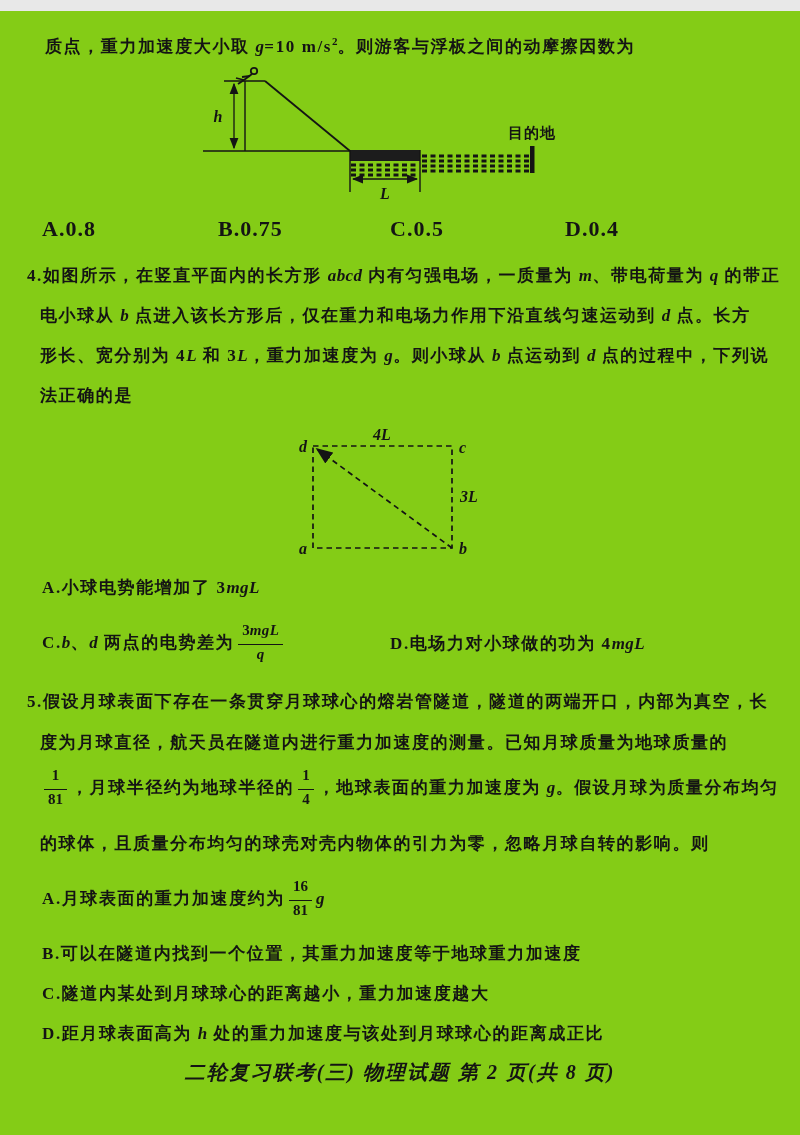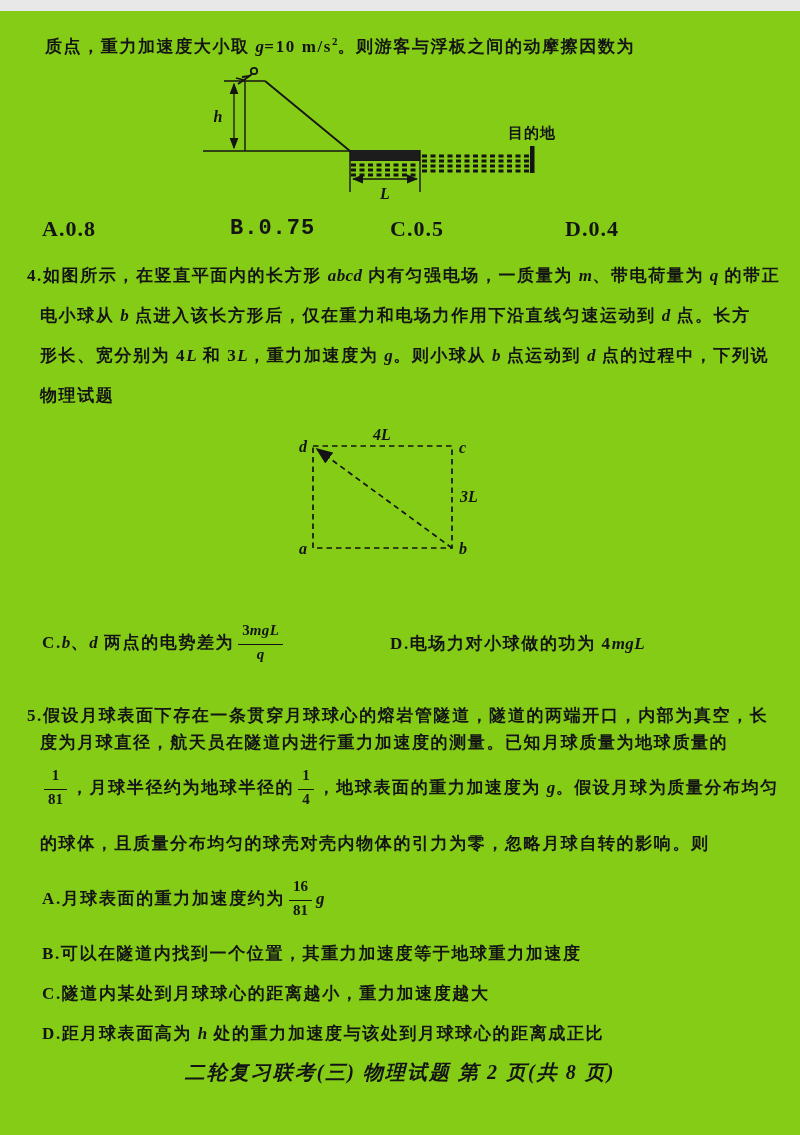--- a/index.html
+++ b/index.html
@@ -83,49 +83,50 @@
     <line x1="222" y1="84" x2="222" y2="126" stroke="#141414" stroke-width="1.4"></line>
 
     <line x1="155" y1="113" x2="219" y2="113" stroke="#141414" stroke-width="1.3" marker-start="url(#arr)" marker-end="url(#arr)"></line>
     <text x="187" y="133" text-anchor="middle" class="svg-var">L</text>
 
     <rect x="332" y="80" width="4.5" height="27" fill="#141414"></rect>
     <text x="334" y="72" text-anchor="middle" class="svg-cjk">目的地</text>
   </svg>
 
   <div class="opt-row-item" style="top:205px;left:42px;">A.0.8</div>
-  <div class="opt-row-item" style="top:205px;left:230px;font-family:Liberation Mono, monospace;">B.0.75</div>
+  <div class="opt-row-item" style="top:205px;left:218px;">B.0.75</div>
   <div class="opt-row-item" style="top:205px;left:390px;">C.0.5</div>
   <div class="opt-row-item" style="top:205px;left:565px;">D.0.4</div>
 
   <div class="line" style="top:252px;left:27px;">4.如图所示，在竖直平面内的长方形 <i>abcd</i> 内有匀强电场，一质量为 <i>m</i>、带电荷量为 <i>q</i> 的带正</div>
   <div class="line" style="top:292px;left:40px;">电小球从 <i>b</i> 点进入该长方形后，仅在重力和电场力作用下沿直线匀速运动到 <i>d</i> 点。长方</div>
   <div class="line" style="top:332px;left:40px;">形长、宽分别为 4<i>L</i> 和 3<i>L</i>，重力加速度为 <i>g</i>。则小球从 <i>b</i> 点运动到 <i>d</i> 点的过程中，下列说</div>
-  <div class="line" style="top:372px;left:40px;">物理试题</div>
+  <div class="line" style="top:372px;left:40px;">法正确的是</div>
 
   <svg width="185" height="135" viewBox="0 0 185 135" style="top:418px;left:300px;">
     <defs>
       <marker id="arr2" markerWidth="10" markerHeight="8" refX="9" refY="4" orient="auto">
         <path d="M0,0 L10,4 L0,8 Z" fill="#141414"></path>
       </marker>
     </defs>
     <rect x="13" y="17" width="139" height="102" fill="none" stroke="#141414" stroke-width="1.7" stroke-dasharray="5.5,4"></rect>
     <line x1="152" y1="119" x2="17" y2="20" stroke="#141414" stroke-width="1.7" stroke-dasharray="5.5,4" marker-end="url(#arr2)"></line>
     <text x="7" y="23" text-anchor="end" class="svg-var">d</text>
     <text x="159" y="24" class="svg-var">c</text>
     <text x="7" y="125" text-anchor="end" class="svg-var">a</text>
     <text x="159" y="125" class="svg-var">b</text>
     <text x="82" y="11" text-anchor="middle" class="svg-var">4L</text>
     <text x="160" y="73" class="svg-var">3L</text>
   </svg>
 
+  <div class="line" style="top:564px;left:42px;">A.小球电势能增加了 3<i>mgL</i></div>
   <div class="line frac-line" style="top:608px;left:42px;">C.<i>b</i>、<i>d</i> 两点的电势差为<span class="frac"><span class="fn">3<i>mgL</i></span><span class="fd"><i>q</i></span></span></div>
   <div class="line" style="top:620px;left:390px;">D.电场力对小球做的功为 4<i>mgL</i></div>
 
-  <div class="line" style="top:692px;left:27px;">5.假设月球表面下存在一条贯穿月球球心的熔岩管隧道，隧道的两端开口，内部为真空，长</div>
+  <div class="line" style="top:678px;left:27px;">5.假设月球表面下存在一条贯穿月球球心的熔岩管隧道，隧道的两端开口，内部为真空，长</div>
   <div class="line" style="top:719px;left:40px;">度为月球直径，航天员在隧道内进行重力加速度的测量。已知月球质量为地球质量的</div>
   <div class="line frac-line" style="top:753px;left:40px;"><span class="frac"><span class="fn">1</span><span class="fd">81</span></span>，月球半径约为地球半径的<span class="frac"><span class="fn">1</span><span class="fd">4</span></span>，地球表面的重力加速度为 <i>g</i>。假设月球为质量分布均匀</div>
   <div class="line" style="top:820px;left:40px;">的球体，且质量分布均匀的球壳对壳内物体的引力为零，忽略月球自转的影响。则</div>
 
   <div class="line frac-line" style="top:864px;left:42px;">A.月球表面的重力加速度约为<span class="frac"><span class="fn">16</span><span class="fd">81</span></span><i>g</i></div>
   <div class="line" style="top:970px;left:42px;">C.隧道内某处到月球球心的距离越小，重力加速度越大</div>
   <div class="line" style="top:930px;left:42px;">B.可以在隧道内找到一个位置，其重力加速度等于地球重力加速度</div>
   <div class="line" style="top:1010px;left:42px;">D.距月球表面高为 <i>h</i> 处的重力加速度与该处到月球球心的距离成正比</div>
 
   <div id="footer">二轮复习联考(三)  物理试题  第 2 页(共 8 页)</div>

